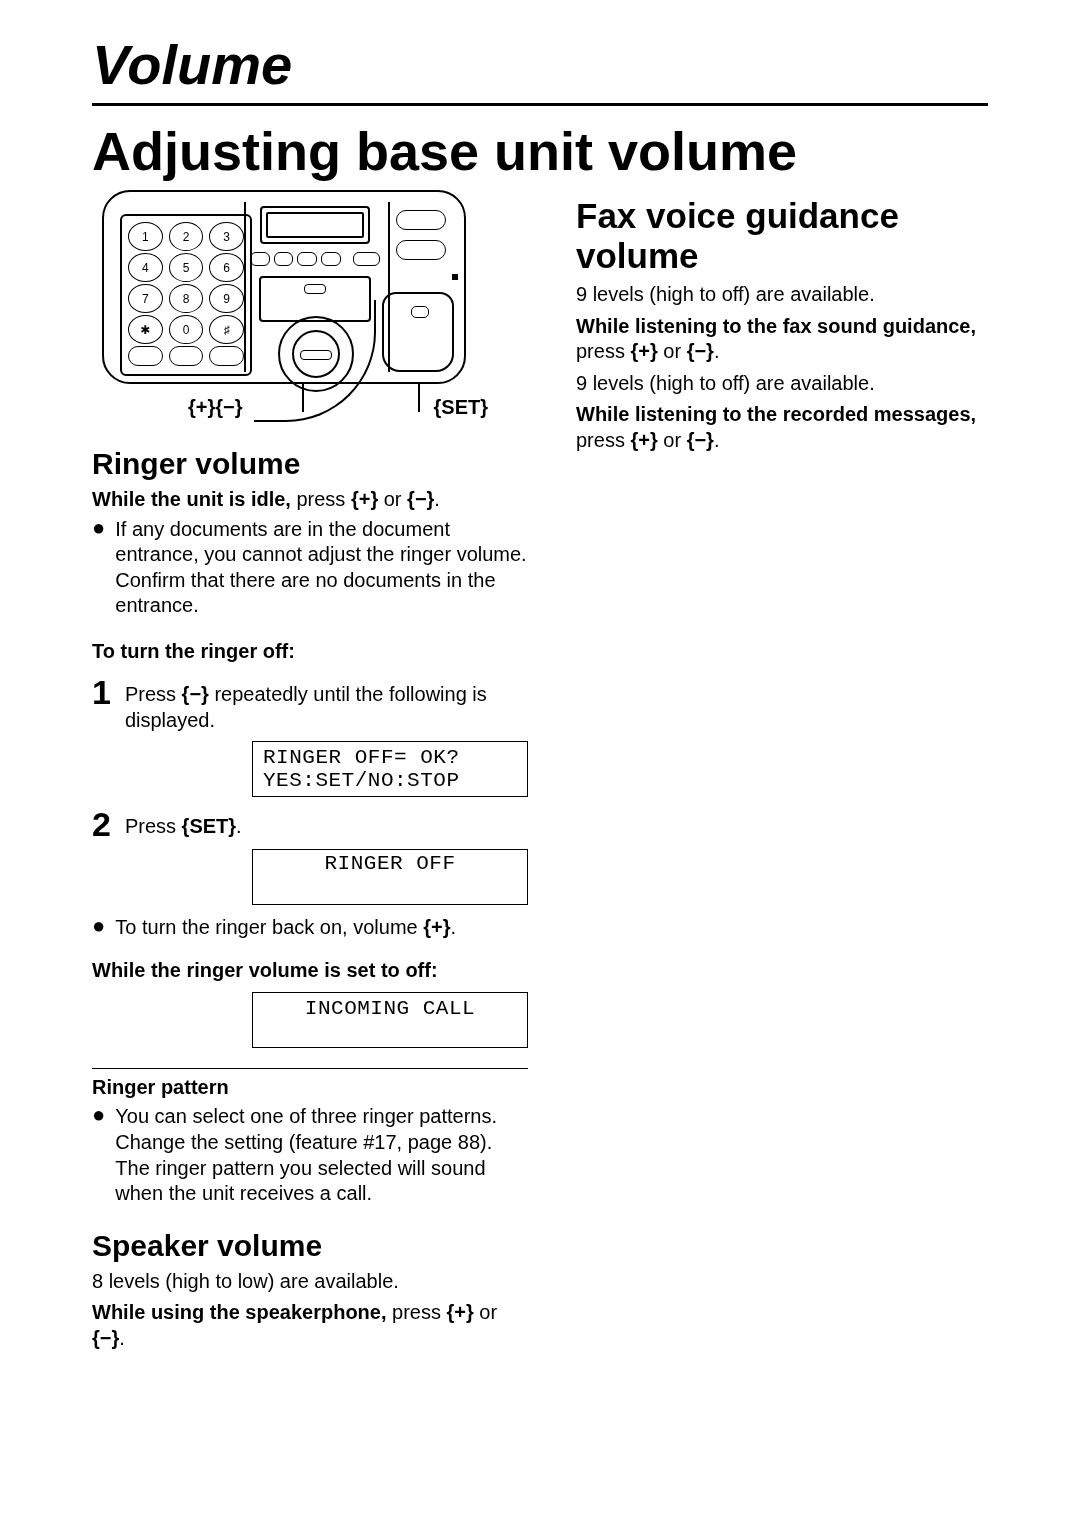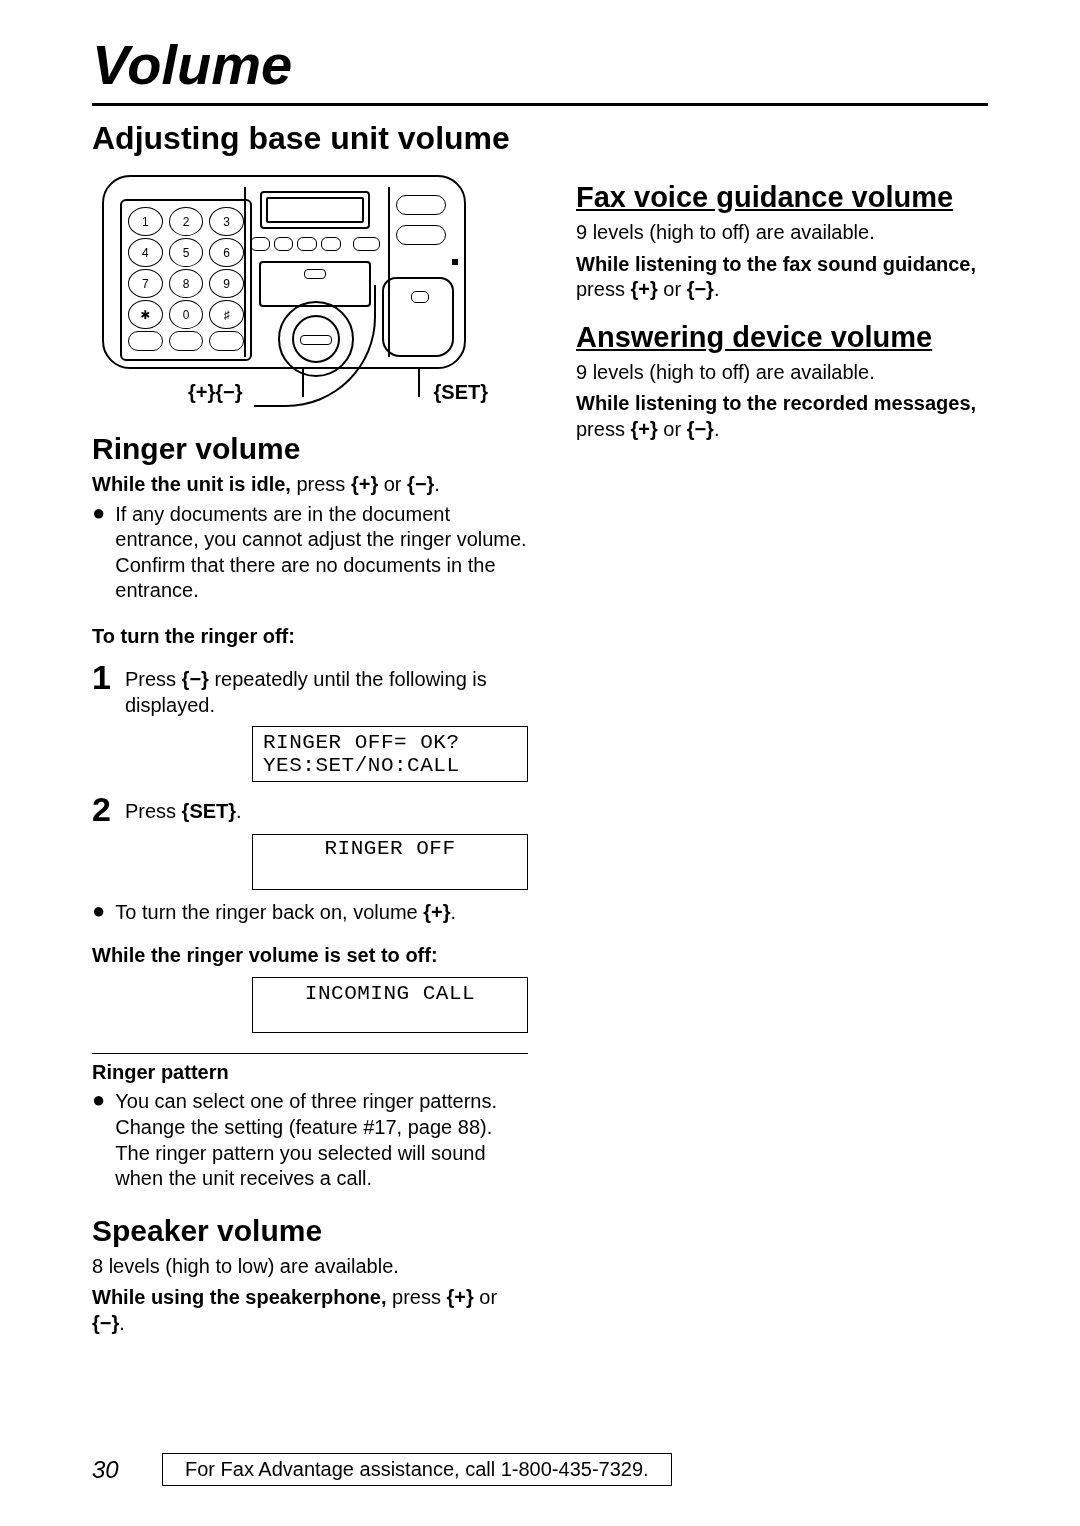--- a/index.html
+++ b/index.html
@@ -28,23 +28,23 @@
     border: none;
     border-top: 3px solid #000;
     margin: 0 0 14px 0;
   }
   hr.thin-rule {
     border: none;
     border-top: 1.5px solid #000;
     margin: 20px 0 6px 0;
   }
   .section-title {
-    font-size: 32px;
+    font-size: 54px;
     font-weight: bold;
-    margin: 6px 0 18px 0;
+    margin: 6px 0 8px 0;
   }
   .columns {
     display: flex;
     gap: 48px;
   }
   .col { width: 50%; }
   
   .device-wrap {
     width: 380px;
     margin: 0 0 0 10px;
@@ -89,21 +89,21 @@
   .setbody .frame{position:absolute; inset:0; border:2px solid #000; border-radius:14px 14px 18px 18px;}
   .setbody .sbtn2{position:absolute; left:40%; top:14px; width:16px; height:10px; border:1.6px solid #000; border-radius:5px;}
   .leadout{position:absolute; background:#000; height:1.8px;}
   
   .dev-labels { display:flex; justify-content:space-between; width:300px; margin:12px 0 28px 86px; font-weight:bold; font-size:20px;}
   .bracket{font-family:Arial;}
   
   .subhead {
     font-size: 30px; font-weight:bold; margin:6px 0 4px 0;
   }
-  .sub-right .subhead{font-size:29px;text-decoration:underline;}
+  .sub-right .subhead{font-size:35px;}
   p{margin:6px 0 4px 0; font-size:20px; line-height:1.28;}
   .bold{font-weight:bold;}
   .bullet{display:flex; gap:10px; font-size:20px; line-height:1.28; margin:2px 0 4px 0;}
   .bullet .dotb{flex:0 0 auto; font-size:22px; line-height:1;}
   .step{display:flex; gap:14px; align-items:flex-start; margin:10px 0 6px 0;}
   .step .num{font-size:34px; font-weight:bold; line-height:1;}
   .step .body{font-size:20px; line-height:1.3; padding-top:6px;}
   .display-box{
     font-family:"Courier New", monospace; font-size:21px;
     border:1.8px solid #000; padding:4px 10px; white-space:pre;
@@ -194,21 +194,21 @@
 
       <p class="bold" style="margin-top:20px">To turn the ringer off:</p>
 
       <div class="step">
         <div class="num">1</div>
         <div class="body">
           <span>Press </span><span class="sym-pm">{−}</span><span> repeatedly until the following is displayed.</span>
         </div>
       </div>
       <div class="display-box">RINGER OFF= OK?
-YES:SET/NO:CALL</div>
+YES:SET/NO:STOP</div>
 
       <div class="step">
         <div class="num">2</div>
         <div class="body">
           <span>Press </span><span class="lbrk">{SET}</span>.
         </div>
       </div>
       <div class="display-box center1" style="height:46px; line-height:20px; padding-top:4px;">RINGER OFF</div>
 
       <div class="bullet" style="margin-top:10px">
@@ -234,26 +234,21 @@
     </div>
 
     <div class="col sub-right">
       <div class="subhead">Fax voice guidance volume</div>
       <p>9 levels (high to off) are available.</p>
       <p class="bold">While listening to the fax sound guidance,</p>
       <p style="margin-top:-4px">
         <span>press </span><span class="sym-pm">{+}</span> or <span class="sym-pm">{−}</span>.
       </p>
 
-      <div class="subhead" style="margin-top:18px">Answering device volume</div>
       <p>9 levels (high to off) are available.</p>
       <p class="bold">While listening to the recorded messages,</p>
       <p style="margin-top:-4px">
         <span>press </span><span class="sym-pm">{+}</span> or <span class="sym-pm">{−}</span>.
       </p>
     </div>
   </div>
 
-  <div class="footer">
-    <div class="page-no">30</div>
-    <div class="footer-box">For Fax Advantage assistance, call 1-800-435-7329.</div>
-  </div>
 </div>
 
 </body></html>

